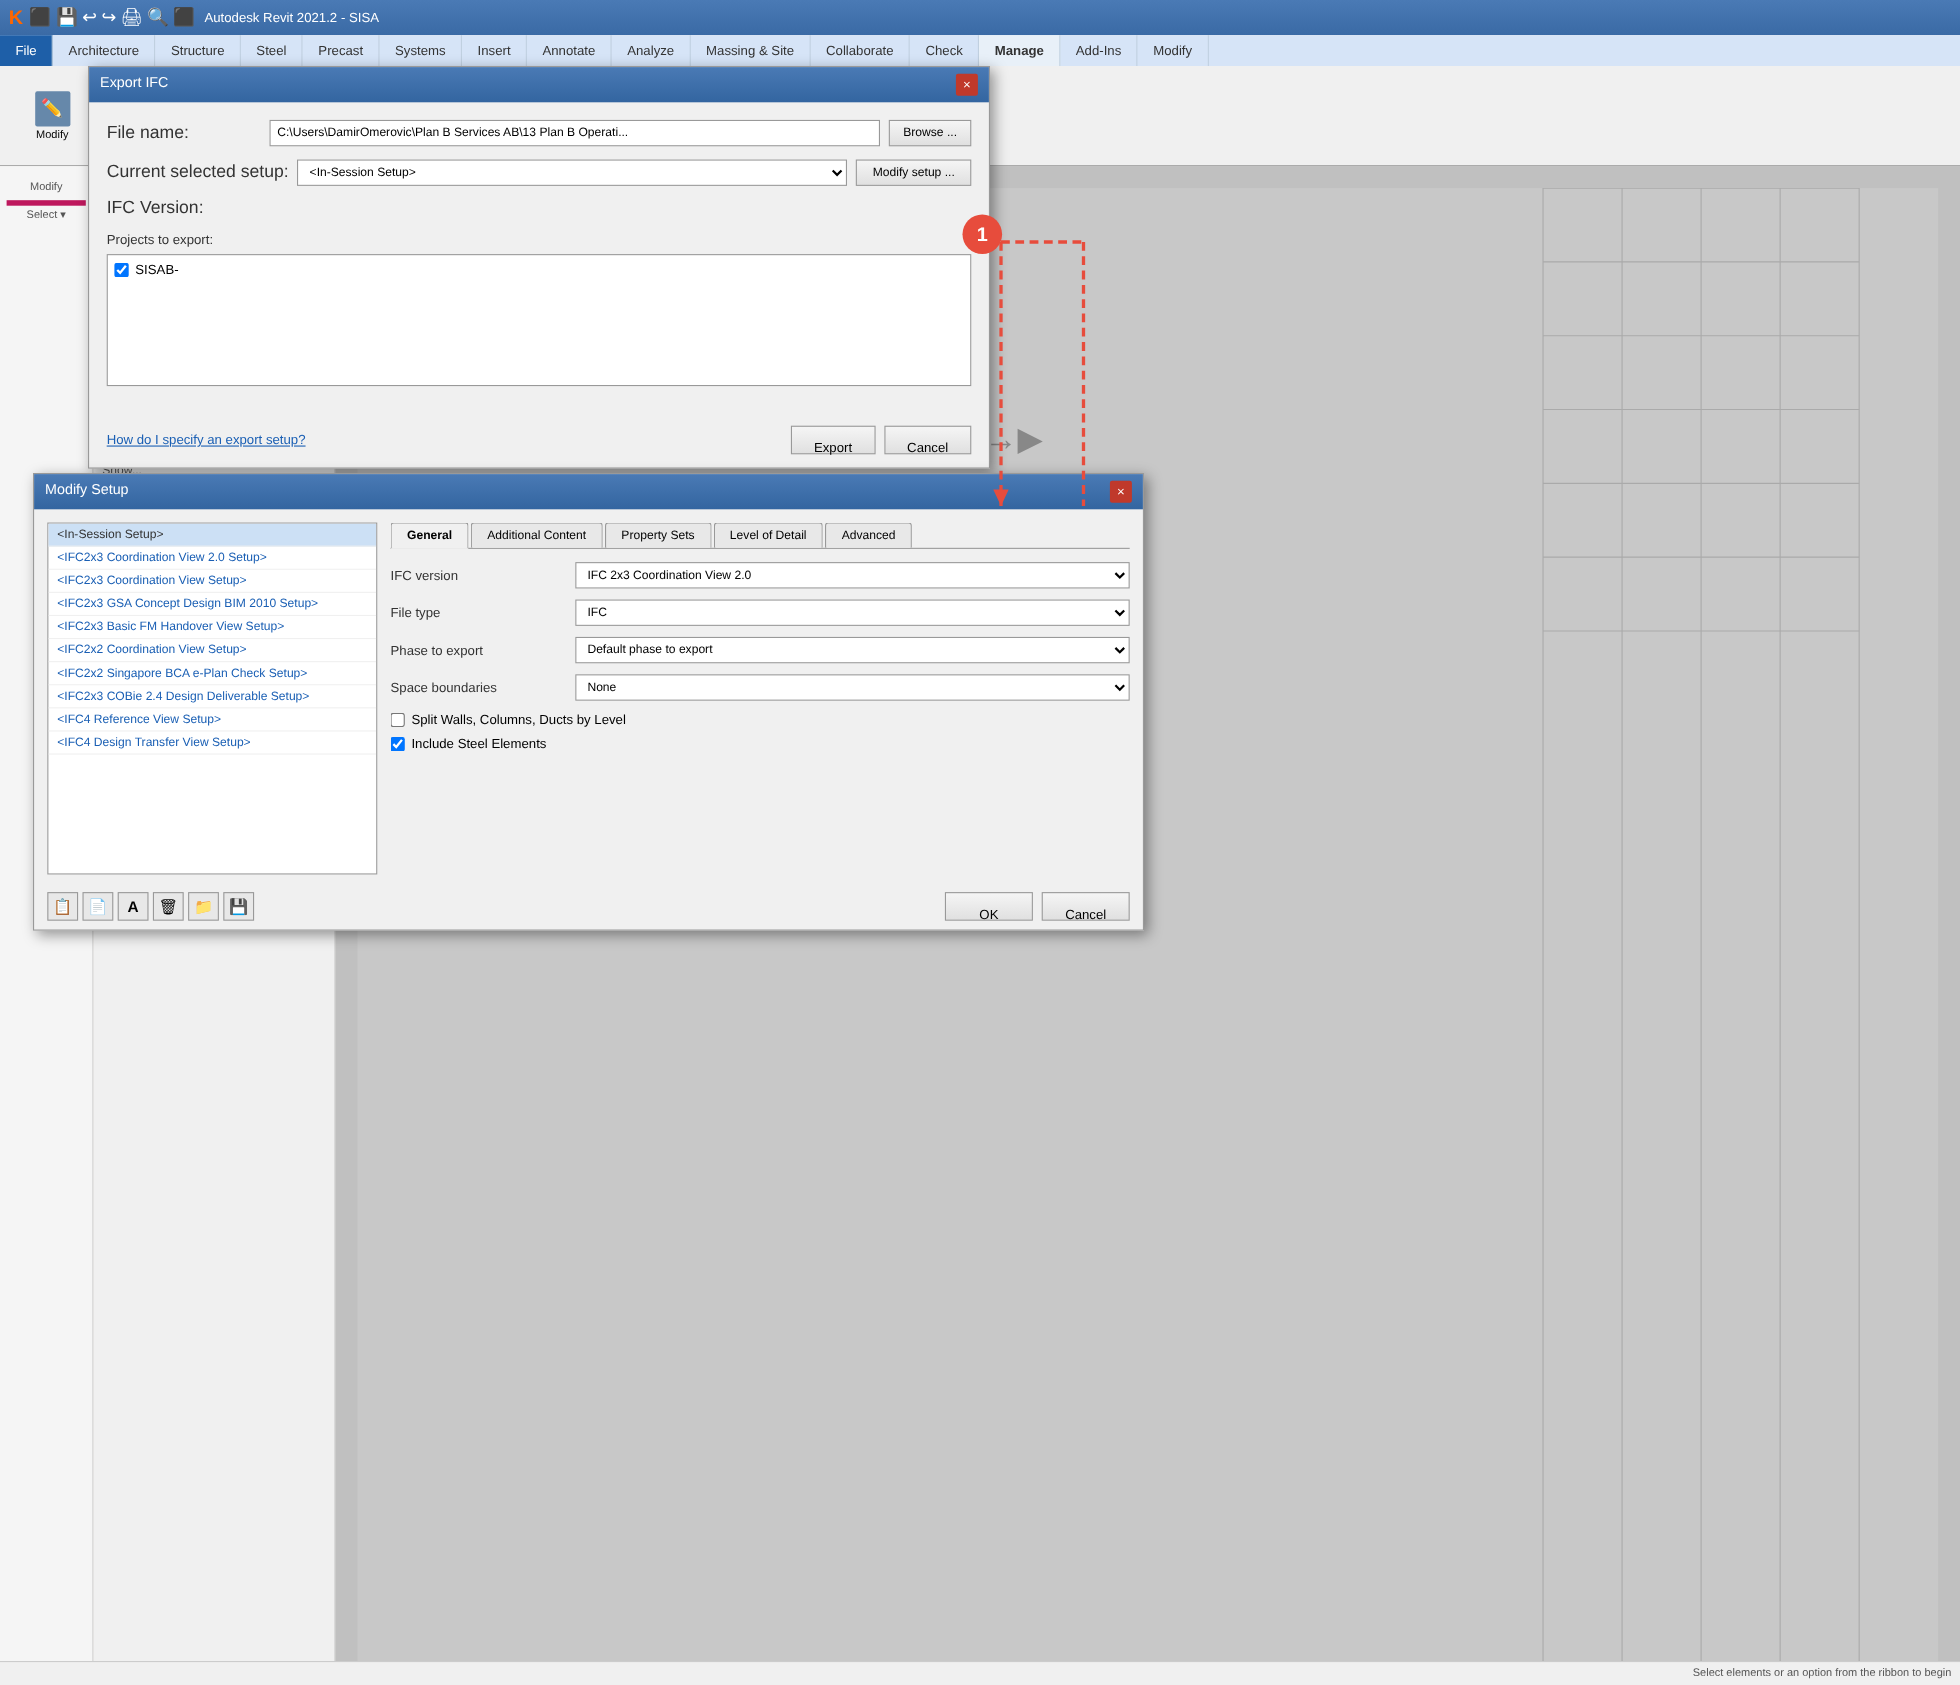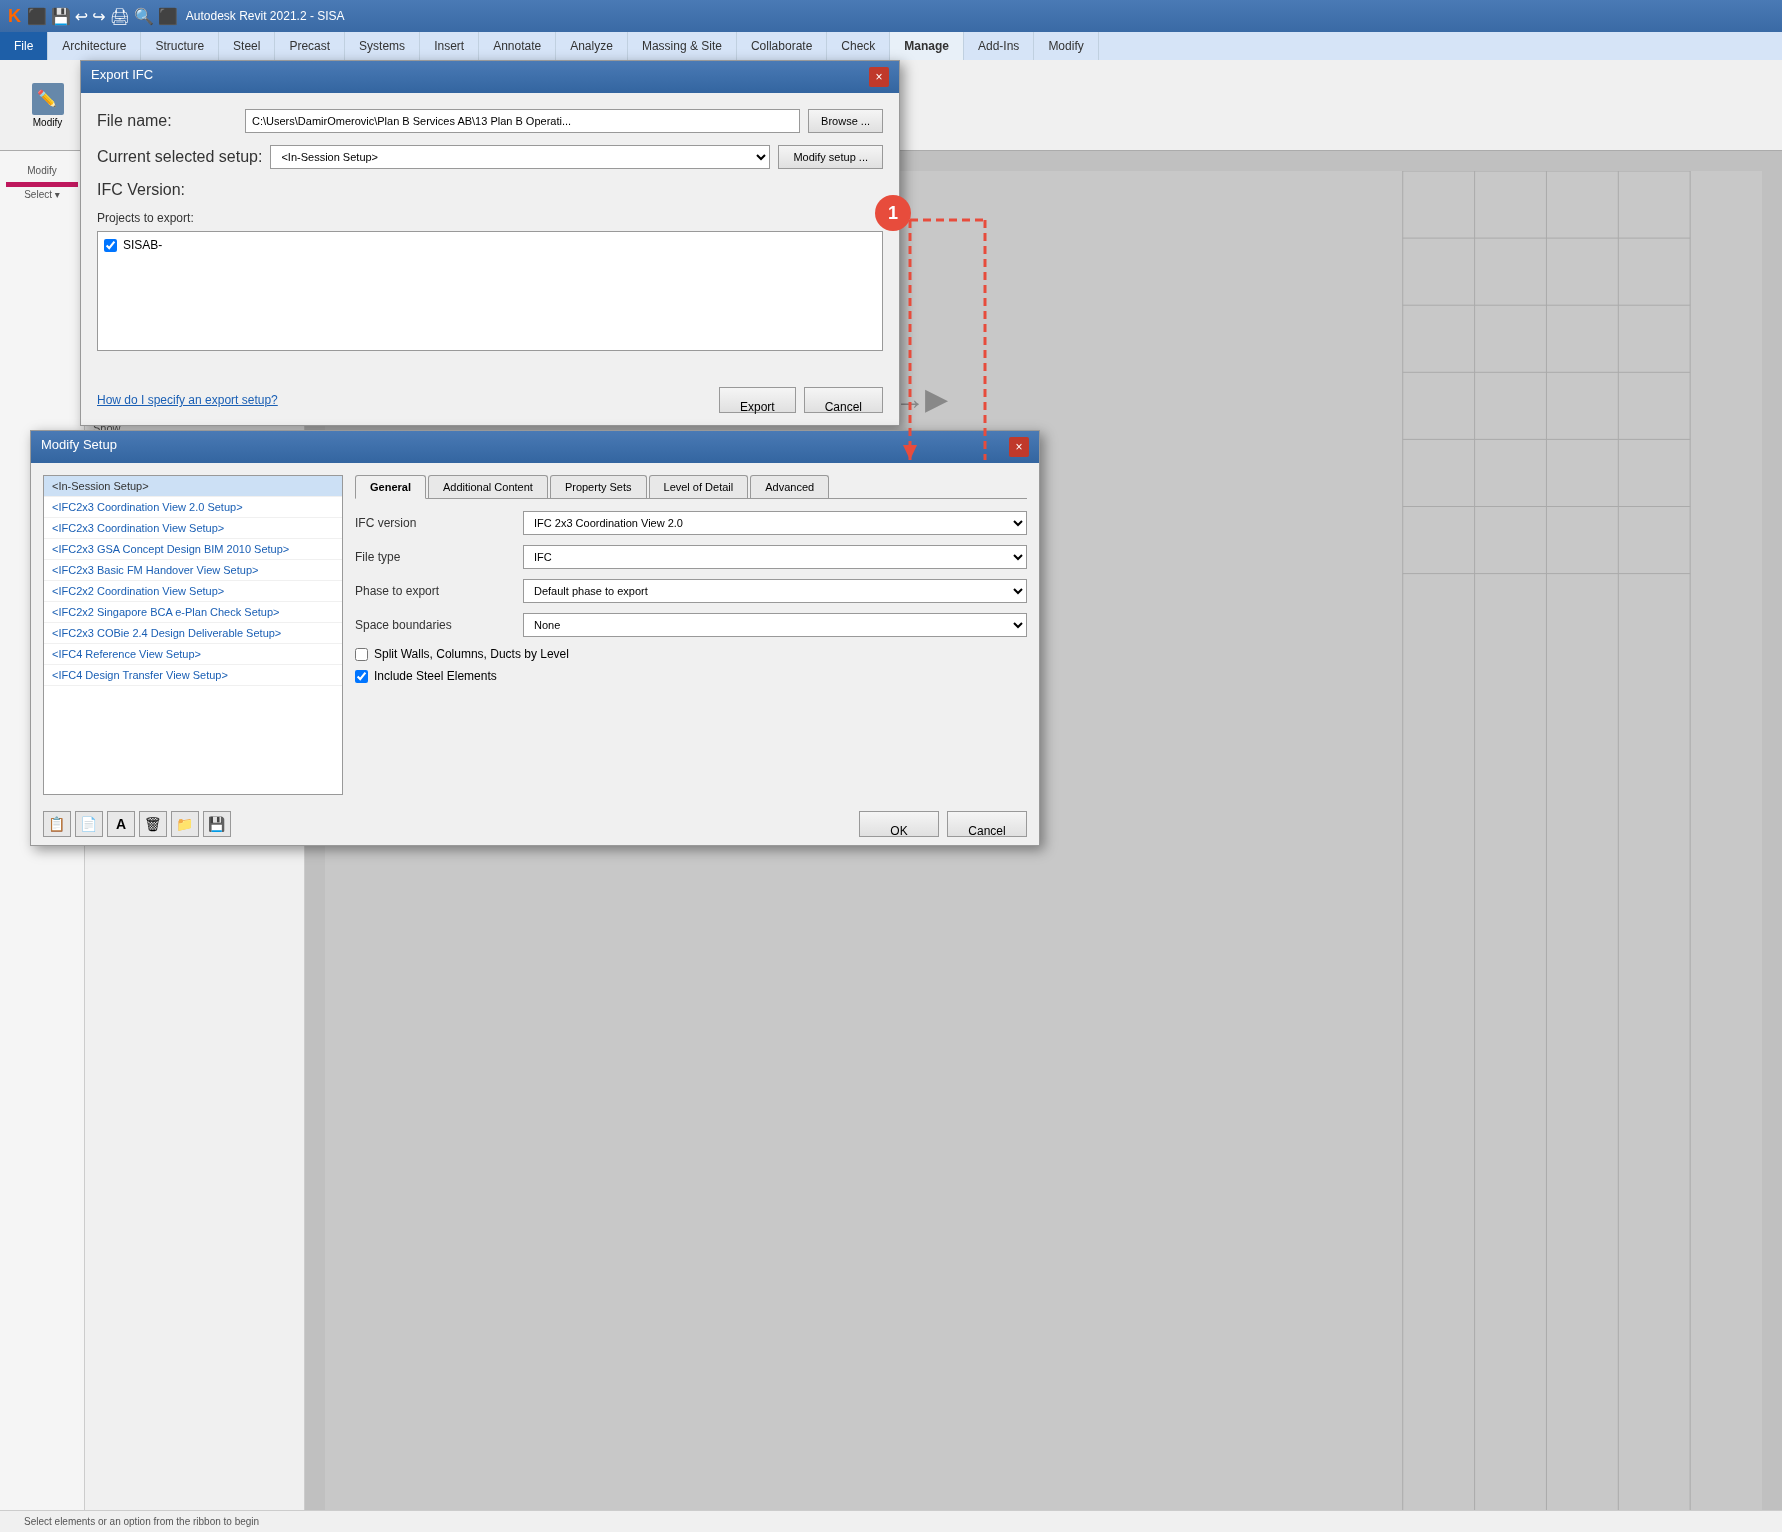--- a/index.html
+++ b/index.html
@@ -434,27 +434,28 @@
       font-size: 10px;
       color: #555;
     }
 
     .bottom-status {
       height: 22px;
       background: #f0f0f0;
       border-top: 1px solid #ccc;
       display: flex;
       align-items: center;
-      padding: 0 24px;
+      padding: 0 8px;
       font-size: 10px;
       color: #555;
       position: absolute;
       bottom: 0;
       left: 0;
       right: 0;
+      justify-content: flex-end;
     }
   </style>
 </head>
 <body>
 
 <div class="title-bar">
   <span style="font-size:18px;font-weight:bold;color:#ff6600;">K</span>
   <span style="margin-left:6px; display:flex; gap:4px; font-size:16px;">
     <span>⬛</span>
     <span>💾</span>

